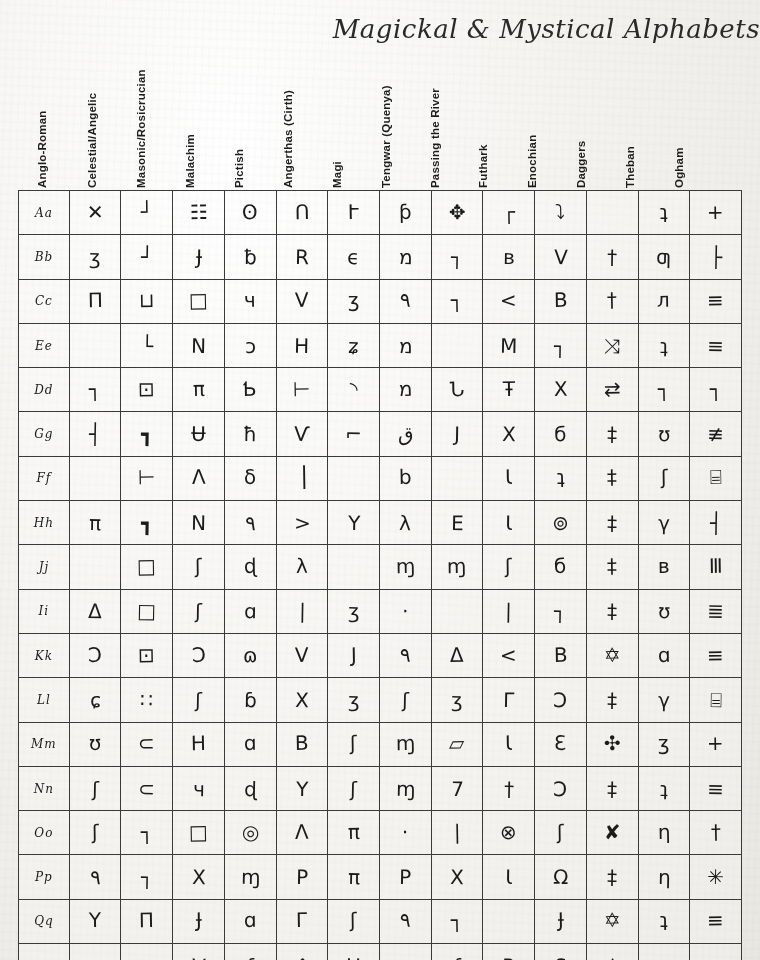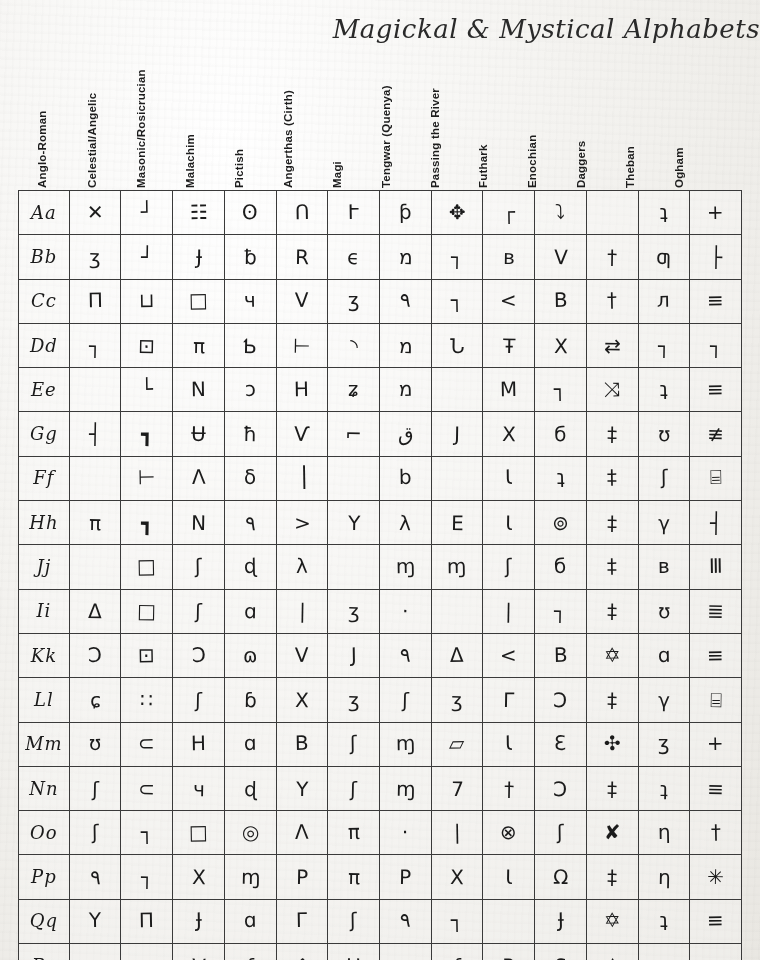--- a/index.html
+++ b/index.html
@@ -83,21 +83,21 @@
     padding: 0;
     font-family: "DejaVu Sans", sans-serif;
     font-size: 21px;
     color: #1b1b1b;
     line-height: 1;
   }
   table.glyphs td.rowlabel {
     width: 48px;
     font-family: "DejaVu Serif", serif;
     font-style: italic;
-    font-size: 18px;
+    font-size: 12px;
     letter-spacing: 1px;
     margin-left: 11px;
   }
   table.glyphs td.cell {
     width: 48.9px;
     font-size: 20px;
   }
   table.glyphs td.cell span.g {
     display: inline-block;
     transform: translateY(-1px);
@@ -174,50 +174,50 @@
           <td class="cell"><span class="g">ʒ</span></td>
           <td class="cell"><span class="g">٩</span></td>
           <td class="cell"><span class="g">┐</span></td>
           <td class="cell"><span class="g">&lt;</span></td>
           <td class="cell"><span class="g">Β</span></td>
           <td class="cell"><span class="g">†</span></td>
           <td class="cell"><span class="g">л</span></td>
           <td class="cell"><span class="g">≡</span></td>
         </tr>
         <tr>
+          <td class="rowlabel">Ee</td>
+          <td class="cell"><span class="g"></span></td>
+          <td class="cell"><span class="g">└</span></td>
+          <td class="cell"><span class="g">N</span></td>
+          <td class="cell"><span class="g">ɔ</span></td>
+          <td class="cell"><span class="g">H</span></td>
+          <td class="cell"><span class="g">ʑ</span></td>
+          <td class="cell"><span class="g">מ</span></td>
+          <td class="cell"><span class="g"></span></td>
+          <td class="cell"><span class="g">M</span></td>
+          <td class="cell"><span class="g">┐</span></td>
+          <td class="cell"><span class="g">⤨</span></td>
+          <td class="cell"><span class="g">ʇ</span></td>
+          <td class="cell"><span class="g">≡</span></td>
+        </tr>
+        <tr>
           <td class="rowlabel">Dd</td>
           <td class="cell"><span class="g">┐</span></td>
           <td class="cell"><span class="g">⊡</span></td>
           <td class="cell"><span class="g">π</span></td>
           <td class="cell"><span class="g">Ƅ</span></td>
           <td class="cell"><span class="g">⊢</span></td>
           <td class="cell"><span class="g">◝</span></td>
           <td class="cell"><span class="g">מ</span></td>
           <td class="cell"><span class="g">Ն</span></td>
           <td class="cell"><span class="g">Ŧ</span></td>
           <td class="cell"><span class="g">Χ</span></td>
           <td class="cell"><span class="g">⇄</span></td>
           <td class="cell"><span class="g">┐</span></td>
           <td class="cell"><span class="g">┐</span></td>
-        </tr>
-        <tr>
-          <td class="rowlabel">Ee</td>
-          <td class="cell"><span class="g"></span></td>
-          <td class="cell"><span class="g">└</span></td>
-          <td class="cell"><span class="g">N</span></td>
-          <td class="cell"><span class="g">ɔ</span></td>
-          <td class="cell"><span class="g">H</span></td>
-          <td class="cell"><span class="g">ʑ</span></td>
-          <td class="cell"><span class="g">מ</span></td>
-          <td class="cell"><span class="g"></span></td>
-          <td class="cell"><span class="g">M</span></td>
-          <td class="cell"><span class="g">┐</span></td>
-          <td class="cell"><span class="g">⤨</span></td>
-          <td class="cell"><span class="g">ʇ</span></td>
-          <td class="cell"><span class="g">≡</span></td>
         </tr>
         <tr>
           <td class="rowlabel">Gg</td>
           <td class="cell"><span class="g">┤</span></td>
           <td class="cell"><span class="g">┓</span></td>
           <td class="cell"><span class="g">Ʉ</span></td>
           <td class="cell"><span class="g">ħ</span></td>
           <td class="cell"><span class="g">Ѵ</span></td>
           <td class="cell"><span class="g">⌐</span></td>
           <td class="cell"><span class="g">ق</span></td>

